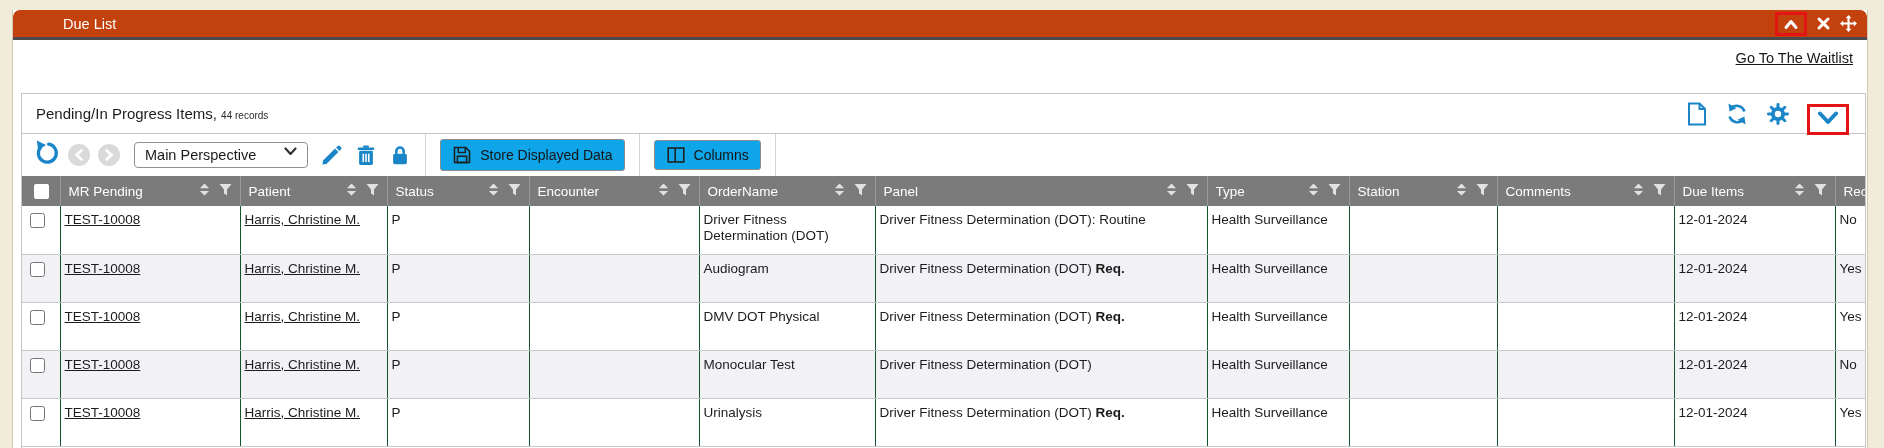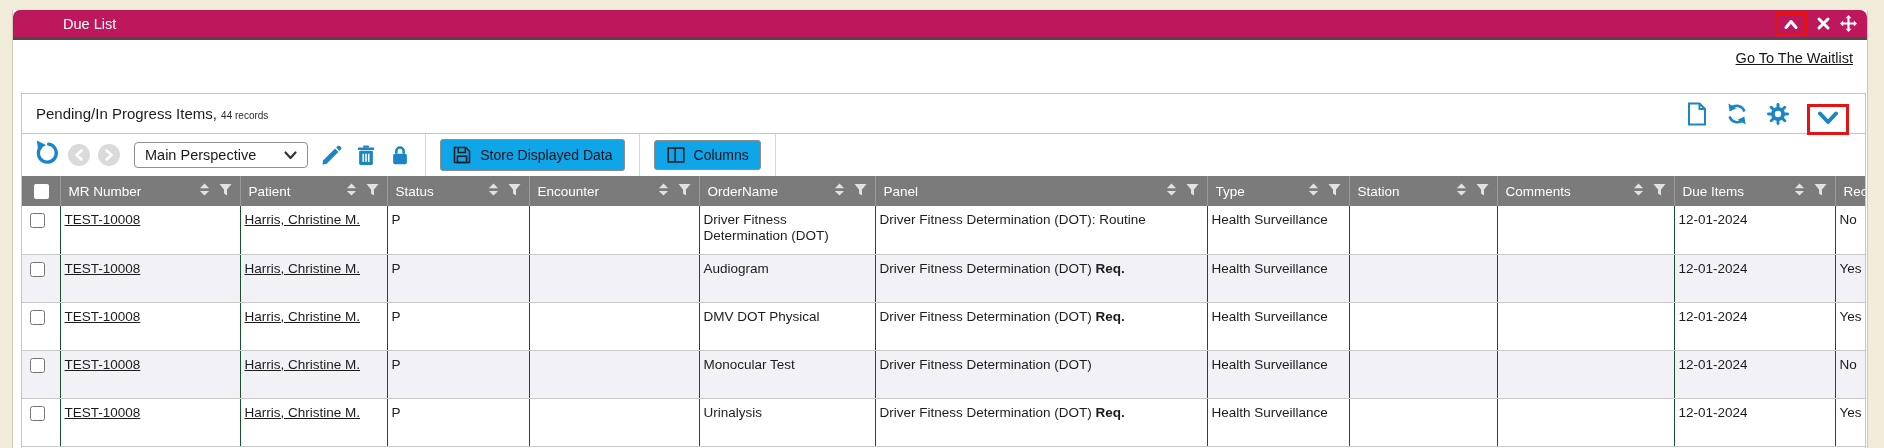--- a/index.html
+++ b/index.html
@@ -5,21 +5,21 @@
   * { margin:0; padding:0; box-sizing:border-box; }
   html,body { width:1884px; height:448px; overflow:hidden; }
   body { font-family:"Liberation Sans", sans-serif; }
 
   .stage { position:relative; width:1884px; height:448px; background:#f0ecd9; overflow:hidden; }
 
   .window { position:absolute; left:12px; top:10px; width:1856px; height:600px;
             background:#fff; border-left:1px solid #cfc9b6; border-right:1px solid #cfc9b6; }
 
   
-  .titlebar { height:30px; background:#be185d; border-radius:7px 7px 0 0;
+  .titlebar { height:30px; background:#c2410c; border-radius:7px 7px 0 0;
               border-bottom:3px solid #4a4a4a; display:flex; align-items:center;
               padding:0 10px 0 50px; color:#fff; font-size:14.5px; }
   .tb-icons { margin-left:auto; display:flex; align-items:center; gap:9px; }
   .tb-icons svg { display:block; }
   .redbox { display:inline-flex; align-items:center; justify-content:center;
             border:3px solid #e41414; padding:2px 5px; }
 
   
   .linkrow { height:53px; display:flex; justify-content:flex-end; align-items:flex-start;
              padding:10px 14px 0 0; }
@@ -37,21 +37,21 @@
   .panel-icons svg { display:block; }
   .redbox2 { display:inline-flex; align-items:center; justify-content:center;
              border:3px solid #e41414; padding:4px 7px 7px 7px; position:relative; top:6px;
              background:transparent; }
 
   
   .toolbar { height:42px; display:flex; align-items:center; padding-left:12px; }
   .toolbar > * { flex:0 0 auto; }
   .navc { width:22px; height:22px; border-radius:50%; background:#dadada; display:inline-flex;
           align-items:center; justify-content:center; margin-left:8px; }
-  .select { display:inline-flex; align-items:center; border:1px solid #8f8f8f; border-radius:4px;
+  .select { display:inline-flex; border:1px solid #8f8f8f; border-radius:4px;
             background:#fff; padding:4px 10px; font-size:14.5px; color:#1a1a1a; margin-left:14px; gap:28px; }
   .tb-blue { margin-left:12px; display:inline-flex; }
   .vsep { width:1px; align-self:stretch; background:#d6d6d6; margin:0 14px; }
   .btn { display:inline-flex; align-items:center; gap:8px; border:1px solid #8d8d8d; background:#0ea5e9;
          border-radius:3px; padding:5px 11px; font-size:14px; color:#141414; }
   .btn svg { display:block; }
   .btn.disabled { border-color:#e6e6e6; color:#c9c9c9; background:#fff; }
 
   
   .table-wrap { overflow:hidden; }
@@ -232,21 +232,21 @@
               <col style="width: 161px;">
               <col style="width: 80px;">
             </colgroup>
             <thead>
               <tr>
                 <th>
                   <div class="hdr-check"></div>
                 </th>
                 <th>
                   <div class="th-flex">
-                    <span class="th-lbl">MR Number</span>
+                    <span class="th-lbl">MR Pending</span>
                     <span class="th-icons">
                       <span><svg width="11" height="13" viewBox="0 0 12 13">
                           <path fill="#e2e2e2" d="M6 0 L11 5 H1 Z M6 13 L1 8 H11 Z"></path>
                         </svg></span>
                       <span><svg width="13" height="12" viewBox="0 0 13 12">
                           <path fill="#e2e2e2" d="M0.5 0 H12.5 L8 5.5 V11.5 L5 9.4 V5.5 Z"></path>
                         </svg></span>
                     </span>
                   </div>
                 </th>

